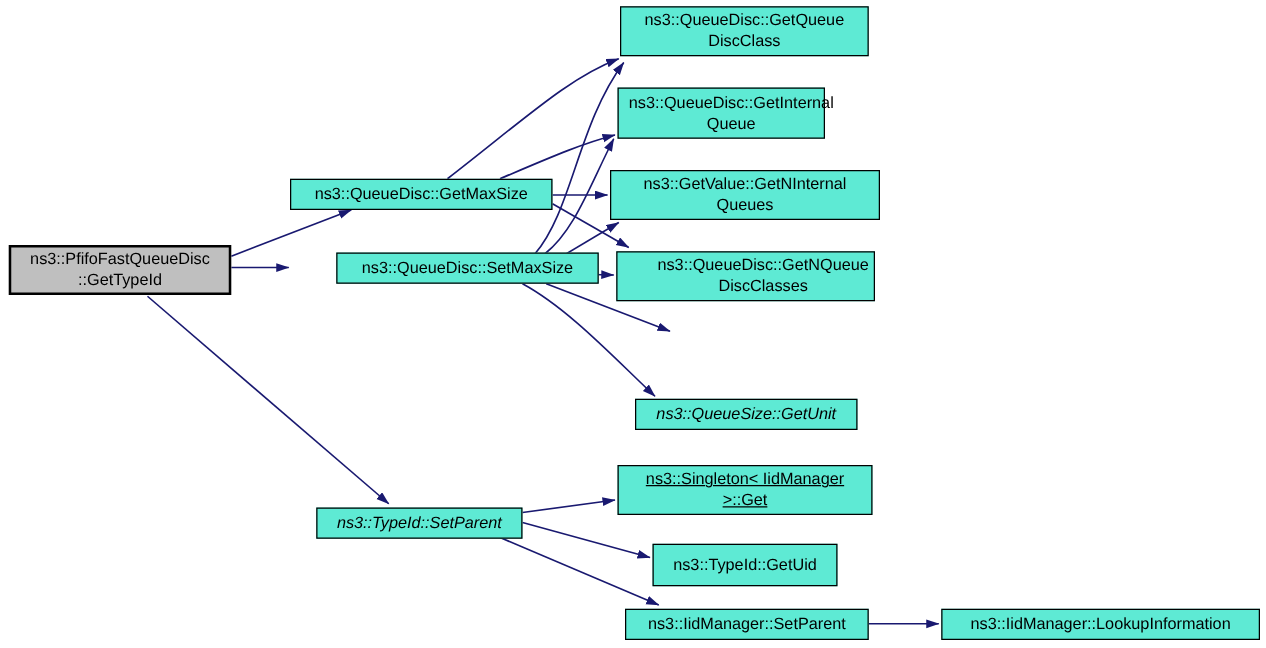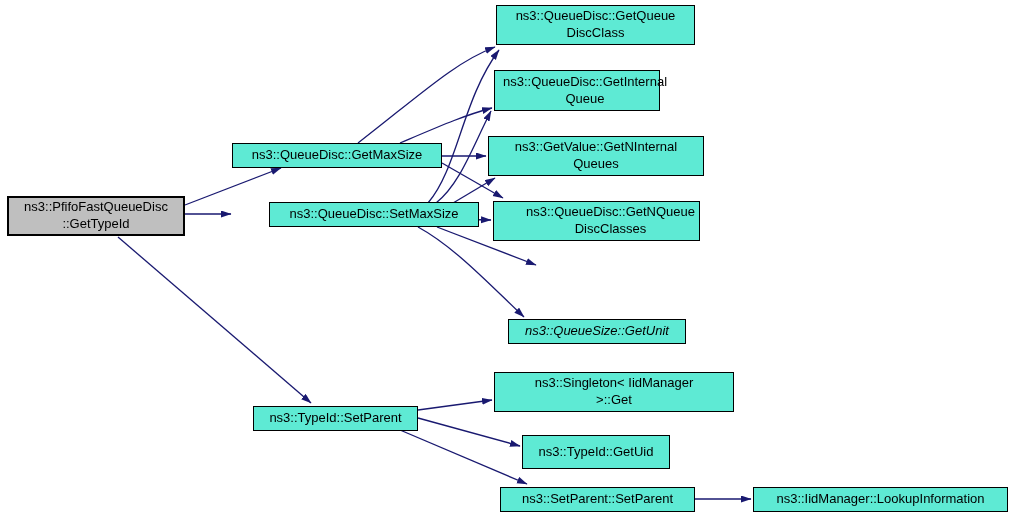--- a/index.html
+++ b/index.html
@@ -111,34 +111,34 @@
   <div class="node" style="left:493px; top:201px; width:207px; height:40px;padding-left:28px;">
     <span>ns3::QueueDisc::GetNQueue</span>
     <span>DiscClasses</span>
   </div>
 
 
   <div class="node" style="left:508px; top:319px; width:178px; height:25px;font-style:italic;">
     <span>ns3::QueueSize::GetUnit</span>
   </div>
 
-  <div class="node" style="left:253px; top:406px; width:165px; height:25px;">
+  <div class="node" style="left:253px; top:406px; width:165px; height:25px;font-style:italic;">
     <span>ns3::TypeId::SetParent</span>
   </div>
 
-  <div class="node" style="left:494px; top:372px; width:240px; height:40px;">
+  <div class="node" style="left:494px; top:372px; width:204px; height:40px;text-decoration:underline;">
     <span>ns3::Singleton&lt; IidManager</span>
     <span>&gt;::Get</span>
   </div>
 
   <div class="node" style="left:522px; top:435px; width:148px; height:34px;">
     <span>ns3::TypeId::GetUid</span>
   </div>
 
   <div class="node" style="left:500px; top:487px; width:195px; height:25px;">
-    <span>ns3::SetParent::SetParent</span>
+    <span>ns3::IidManager::SetParent</span>
   </div>
 
   <div class="node" style="left:753px; top:487px; width:255px; height:25px;">
     <span>ns3::IidManager::LookupInformation</span>
   </div>
 
 </div>
 
 </body></html>

